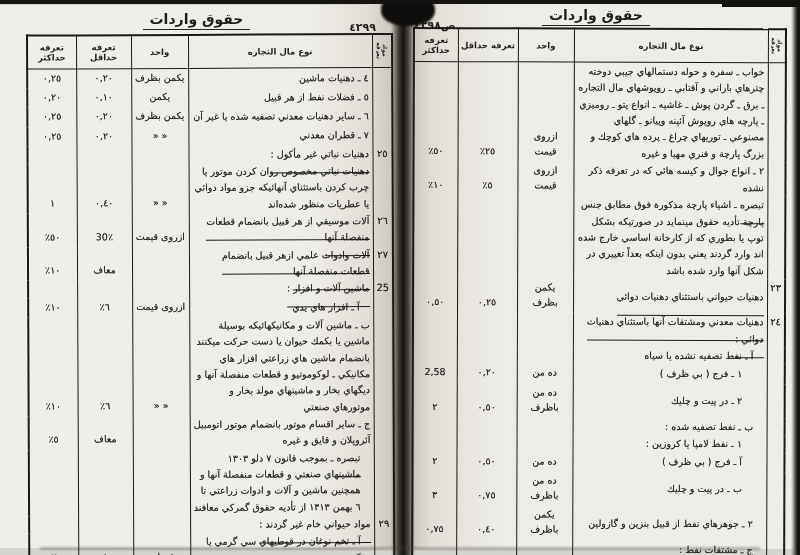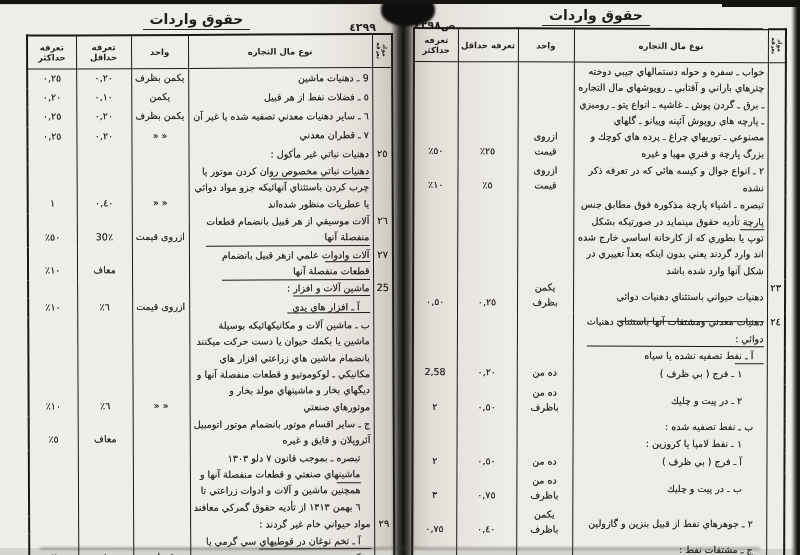--- a/index.html
+++ b/index.html
@@ -70,21 +70,21 @@
     border-left:1px solid #1b1917;border-right:1px solid #1b1917;
     border-top:0;border-bottom:0;
     font-size:9.5px;padding:1px 3px 0;
     text-shadow:0 0 .4px rgba(20,18,15,.55);
   }
   td.c-no{font-size:10px;text-align:center;vertical-align:top;padding-top:3px;}
   td.c-desc{text-align:right;line-height:1.72;}
   td.c-unit,td.c-min,td.c-max{text-align:center;vertical-align:bottom;padding-bottom:3px;line-height:1.6;font-size:9.5px;}
   td.c-desc.ind1{padding-right:13px;}
   td.c-desc.ind2{padding-right:24px;}
-  .u{border-bottom:1px solid #1e1c19;padding-bottom:19px;}
+  .u{border-bottom:1px solid #1e1c19;padding-bottom:13px;}
 </style>
 </head>
 <body>
 
 <div class="scan">
 
   <div class="page page-right" dir="rtl">
     <div class="page-title">
       <span class="title-text">حقوق واردات</span>
     </div>
@@ -227,21 +227,21 @@
           <th class="h-no"><span class="vtext">مواد تعرفه</span></th>
           <th>نوع مال التجاره</th>
           <th>واحد</th>
           <th>تعرفه حداقل</th>
           <th>تعرفه حداكثر</th>
         </tr>
       </thead>
       <tbody>
           <tr>
             <td class="c-no"></td>
-            <td class="c-desc">9 ـ دهنيات ماشين</td>
+            <td class="c-desc">٤ ـ دهنيات ماشين</td>
             <td class="c-unit">يكمن بظرف</td>
             <td class="c-min">٠,٢٠</td>
             <td class="c-max">٠,٢٥</td>
           </tr>
           <tr>
             <td class="c-no"></td>
             <td class="c-desc">٥ ـ فضلات نفط از هر قبيل</td>
             <td class="c-unit">يكمن</td>
             <td class="c-min">٠,١٠</td>
             <td class="c-max">٠,٢٠</td>

